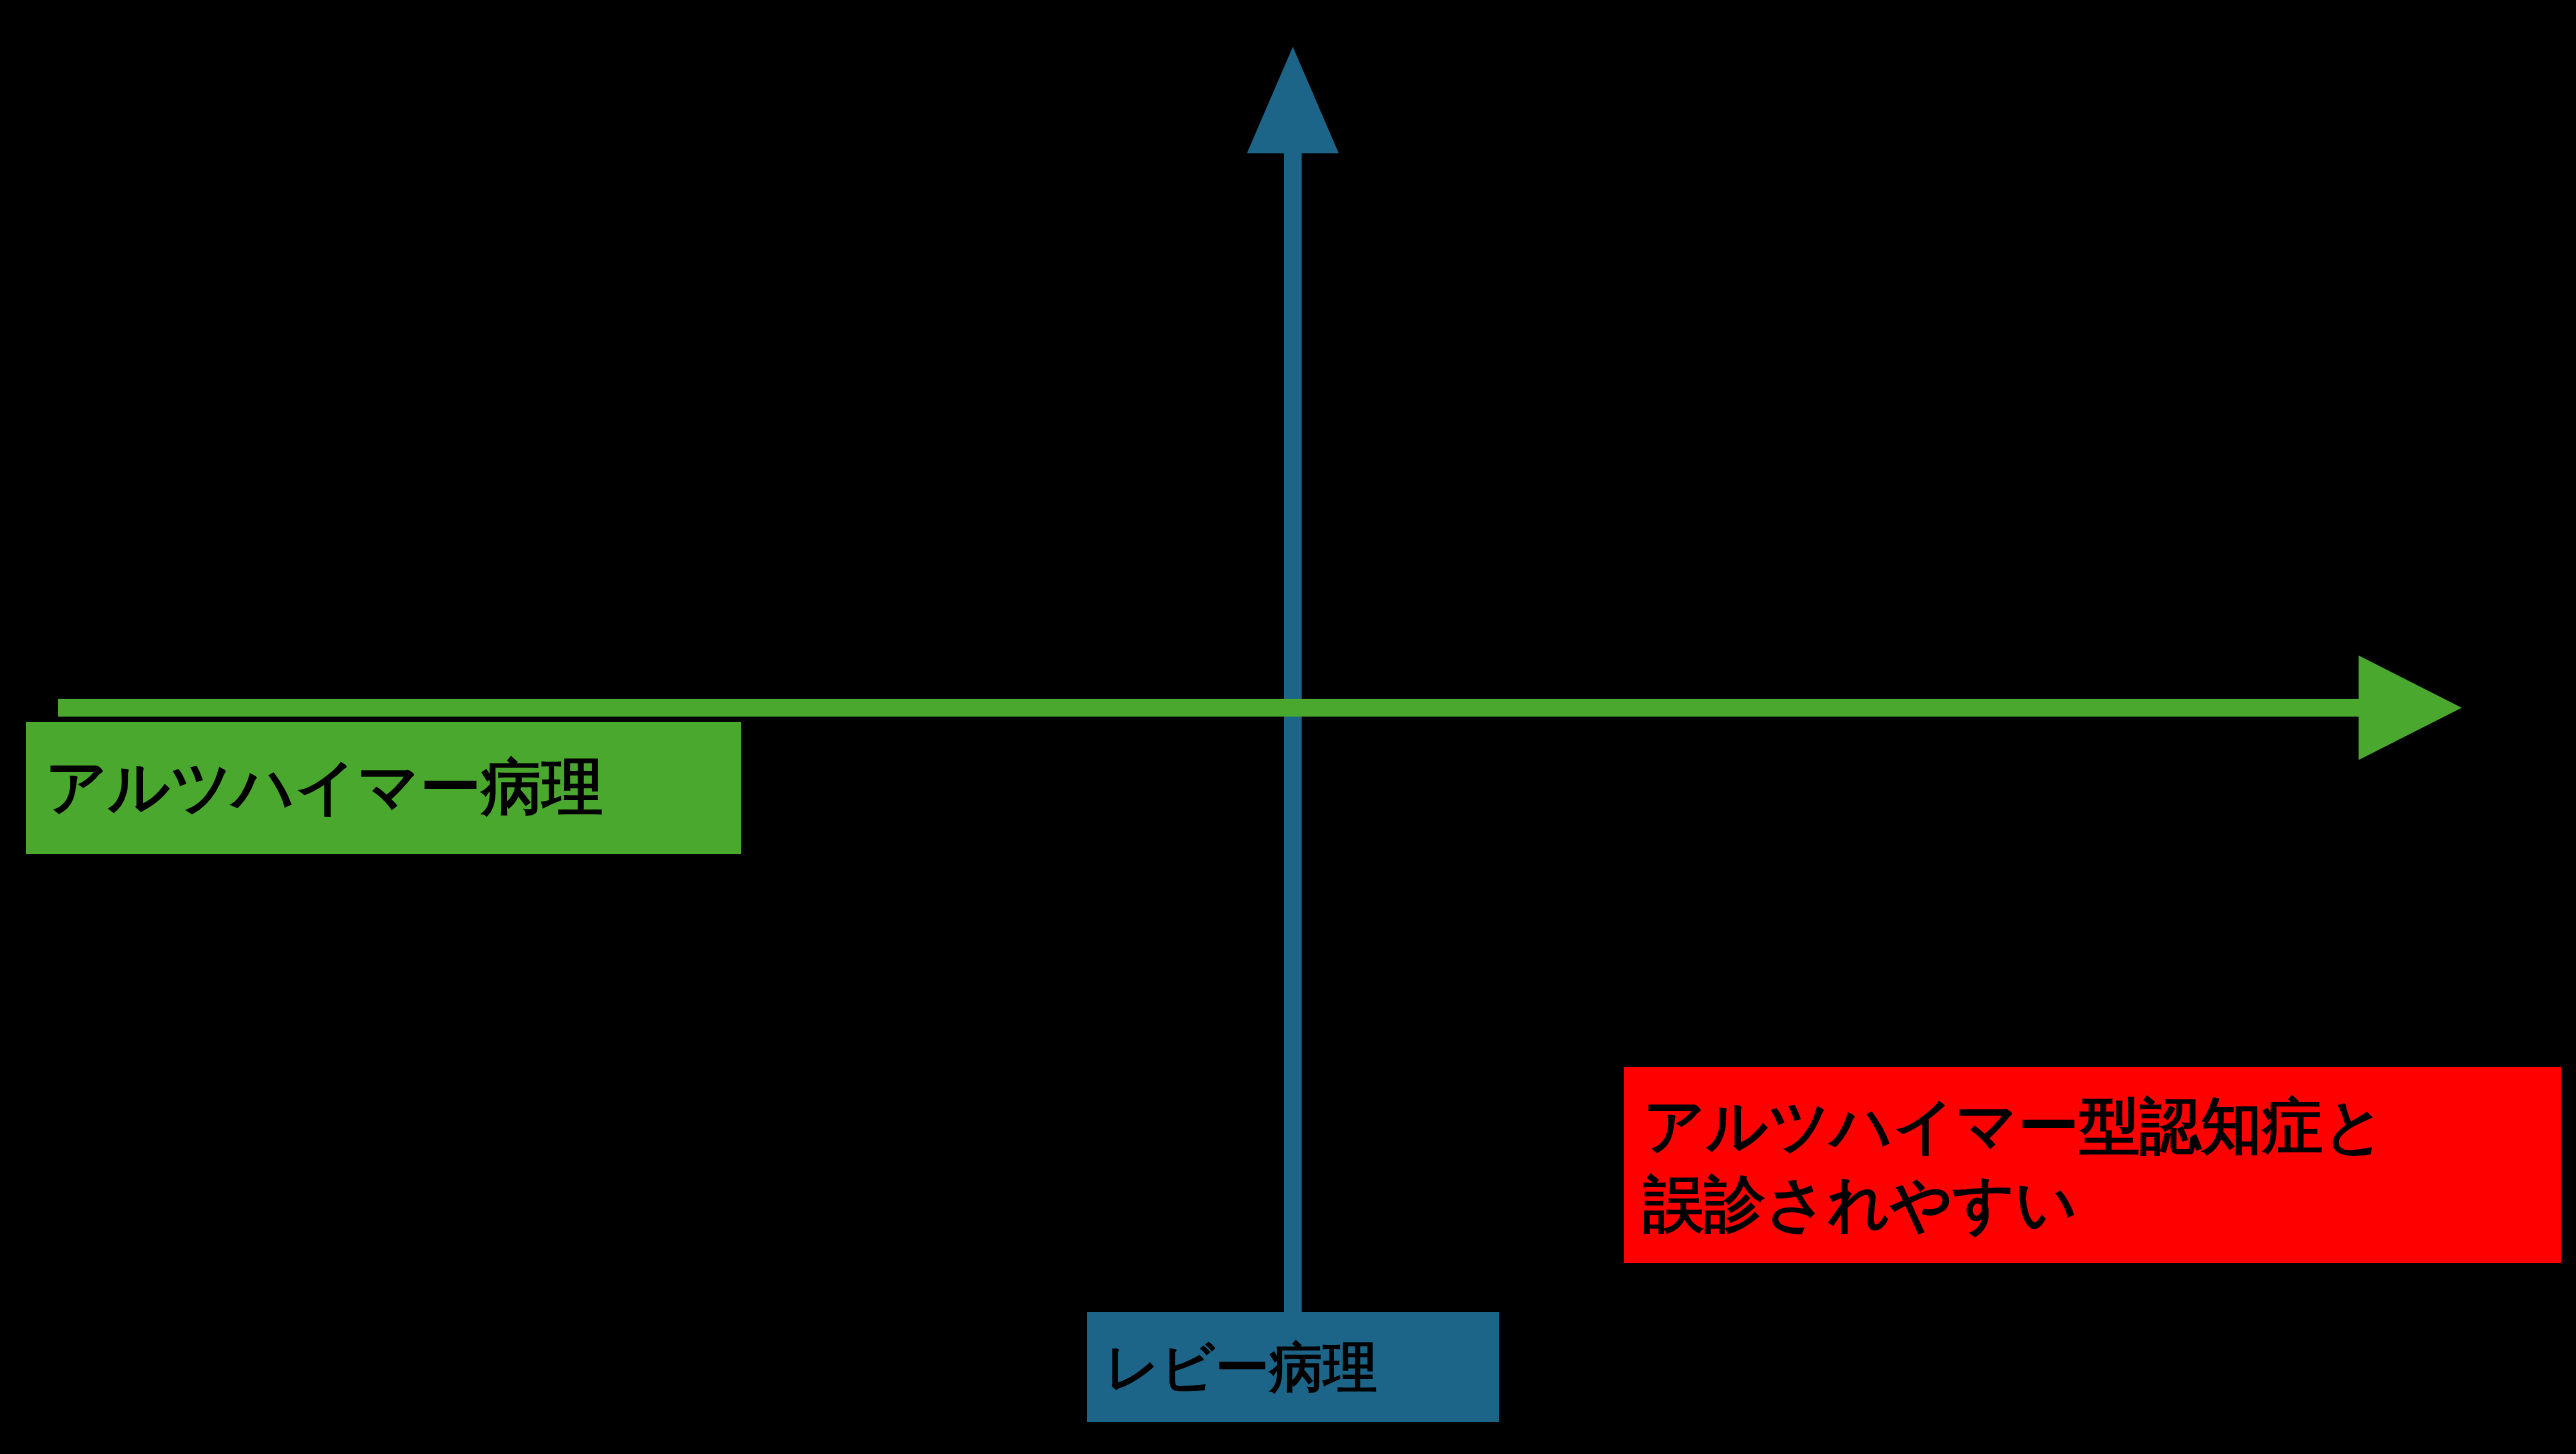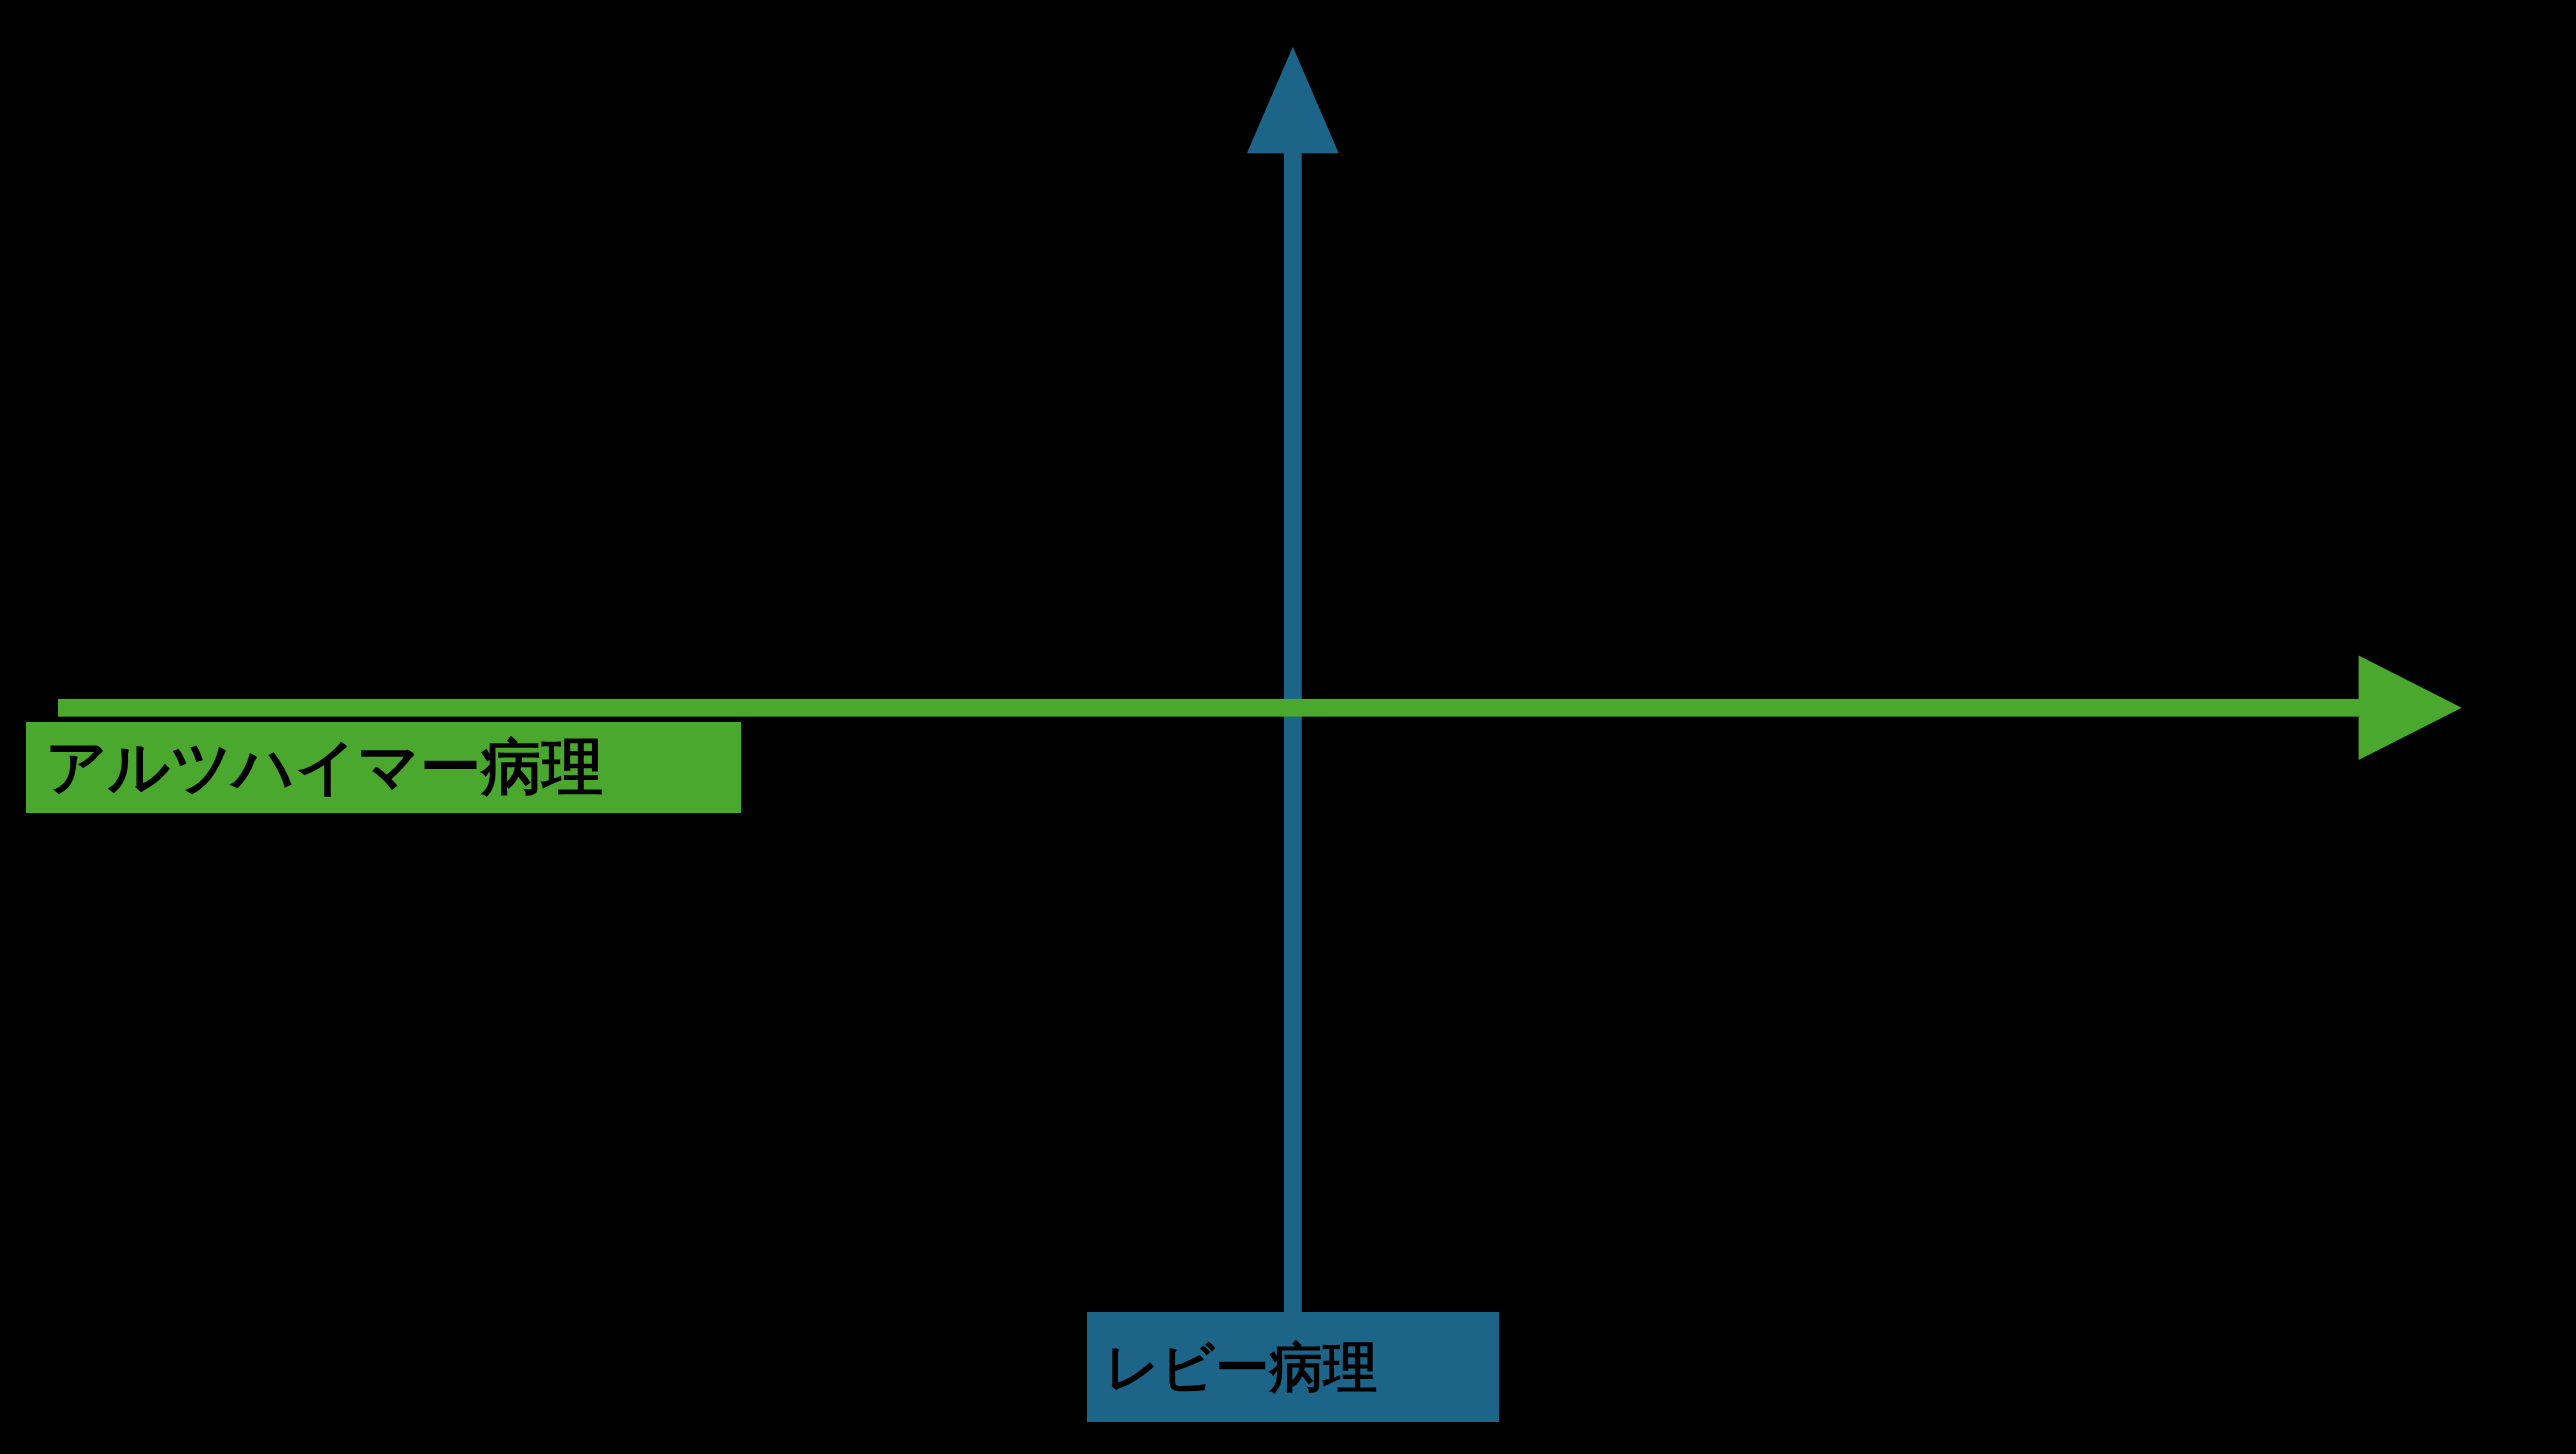--- a/index.html
+++ b/index.html
@@ -35,21 +35,21 @@
     color: #000000;
     font-weight: 700;
     line-height: 1.08;
     white-space: pre;
     letter-spacing: 0px;
   }
   #ad-pathology-label {
     left: 26px;
     top: 722px;
     width: 715px;
-    height: 91px;
+    height: 132px;
     background: #4BA82E;
     font-size: 61px;
     padding-left: 19.3px;
   }
   #lewy-pathology-label {
     left: 1087px;
     top: 1312px;
     width: 412px;
     height: 110px;
     background: #1C6588;
@@ -87,15 +87,19 @@
   </svg>
 
   <div class="label-box" id="ad-pathology-label">
     <span>アルツハイマー病理</span>
   </div>
 
   <div class="label-box" id="lewy-pathology-label">
     <span>レビー病理</span>
   </div>
 
+  <div class="label-box" id="misdiagnosis-note">
+    <span class="note-line">アルツハイマー型認知症と</span>
+    <span class="note-line">誤診されやすい</span>
+  </div>
 
 </div>
 
 
 </body></html>

